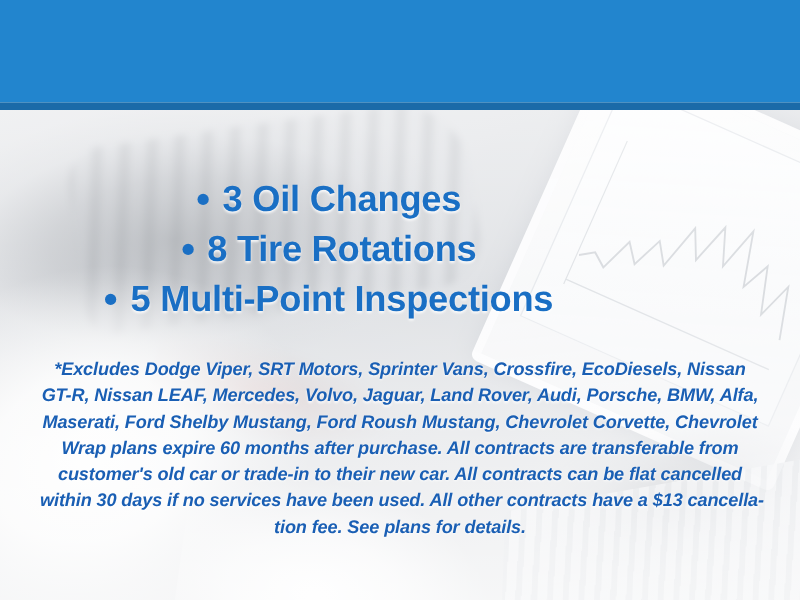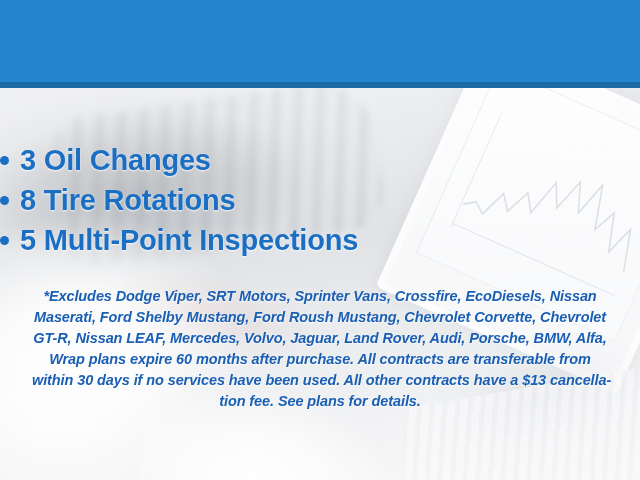--- a/index.html
+++ b/index.html
@@ -190,21 +190,21 @@
     margin-left: 1px;
   }
 
   
   .bullets {
     position: absolute;
     left: 0;
     top: 140px;
     width: 527px;
     z-index: 4;
-    text-align: left;
+    text-align: center;
   }
   .bullet-line {
     color: #1a6fc4;
     font-size: 29px;
     font-weight: bold;
     line-height: 40px;
     letter-spacing: -0.2px;
     white-space: nowrap;
     text-shadow: 0 1px 2px rgba(255,255,255,0.85);
   }
@@ -278,20 +278,21 @@
     <div class="bullet-line">
       <span class="bullet-dot"></span><span>8 Tire Rotations</span>
     </div>
     <div class="bullet-line">
       <span class="bullet-dot"></span><span>5 Multi-Point Inspections</span>
     </div>
   </div>
 
   <div class="disclaimer">
     <span class="dline">*Excludes Dodge Viper, SRT Motors, Sprinter Vans, Crossfire, EcoDiesels, Nissan</span>
+    <span class="dline">GT-R, Nissan LEAF, Mercedes, Volvo, Jaguar, Land Rover, Audi, Porsche, BMW, Alfa,</span>
     <span class="dline">Maserati, Ford Shelby Mustang, Ford Roush Mustang, Chevrolet Corvette, Chevrolet</span>
-    <span class="dline">GT-R, Nissan LEAF, Mercedes, Volvo, Jaguar, Land Rover, Audi, Porsche, BMW, Alfa,</span>
     <span class="dline">Wrap plans expire 60 months after purchase. All contracts are transferable from</span>
+    <span class="dline">customer's old car or trade-in to their new car. All contracts can be flat cancelled</span>
     <span class="dline">within 30 days if no services have been used. All other contracts have a $13 cancella-</span>
     <span class="dline">tion fee. See plans for details.</span>
   </div>
 
 </div>
 
 </body></html>

